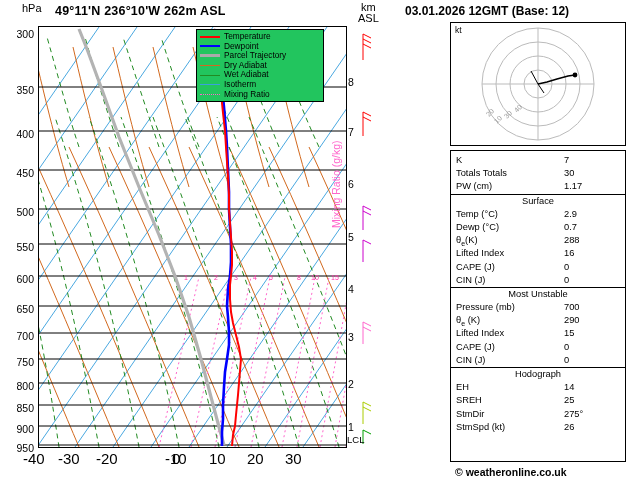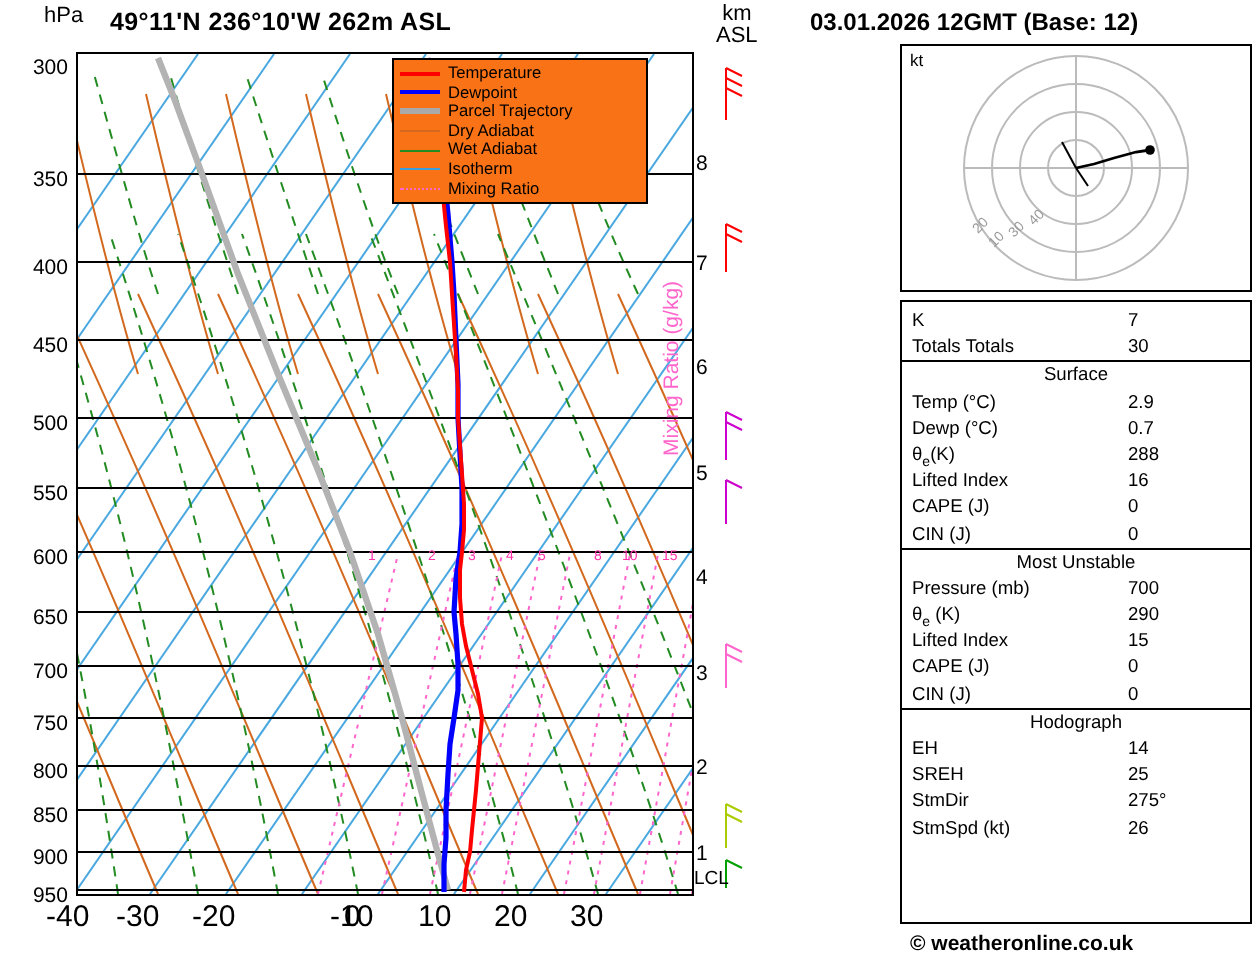--- a/index.html
+++ b/index.html
@@ -10,21 +10,21 @@
   #skewt-panel{left:0;top:0;width:400px;height:486px;}
   #hpa-label{left:22px;top:2px;font-size:11px;color:#000;}
   #station-title{left:55px;top:4px;font-size:12.5px;color:#000;font-weight:bold;letter-spacing:0.2px;}
   #km-label{left:358px;top:2px;font-size:11px;color:#000;text-align:center;line-height:11px;}
   #plot{left:38px;top:26px;width:307px;height:420px;border:1px solid #000;background:#fff;overflow:hidden;}
   #plot svg{display:block;}
   .ytick{position:absolute;font-size:10.5px;color:#000;text-align:right;width:34px;}
   .xtick{position:absolute;font-size:15px;color:#000;text-align:left;width:30px;}
   #xaxis-label{left:100px;top:466px;font-size:11.5px;color:#000;}
   
-  #legend{left:196px;top:29px;width:120px;font-size:8.3px;color:#000;background:#f97316;border:1px solid #000;padding:2px 3px;line-height:9.6px;}
+  #legend{left:196px;top:29px;width:120px;font-size:8.3px;color:#000;background:#22c55e;border:1px solid #000;padding:2px 3px;line-height:9.6px;}
   #legend .row{display:flex;align-items:center;height:9.6px;}
   #legend .sw{width:20px;height:0;border-top-width:2px;border-top-style:solid;margin-right:4px;}
   
   #mixing-label{left:330px;top:228px;font-size:10.5px;color:#ff66cc;transform:rotate(-90deg);transform-origin:left top;white-space:nowrap;}
   #lcl-label{left:347px;top:434px;font-size:9.5px;color:#000;}
   
   .kmtick{position:absolute;font-size:10.5px;color:#000;}
   
   #date-title{left:405px;top:4px;font-size:12px;color:#000;font-weight:bold;}
   #hodo-box{left:450px;top:22px;width:174px;height:122px;border:1px solid #000;background:#fff;}
@@ -302,20 +302,24 @@
   <div class="abs" id="table-box">
     <div style="height:3px;"></div>
     <div class="trow">
         <span class="k">K</span>
         <span class="v">7</span>
       </div>
     <div class="trow">
         <span class="k">Totals Totals</span>
         <span class="v">30</span>
       </div>
+    <div class="trow">
+        <span class="k">PW (cm)</span>
+        <span class="v">1.17</span>
+      </div>
 
     <div class="thead sep">Surface</div>
     <div class="trow">
         <span class="k">Temp (°C)</span>
         <span class="v">2.9</span>
       </div>
     <div class="trow">
         <span class="k">Dewp (°C)</span>
         <span class="v">0.7</span>
       </div>

